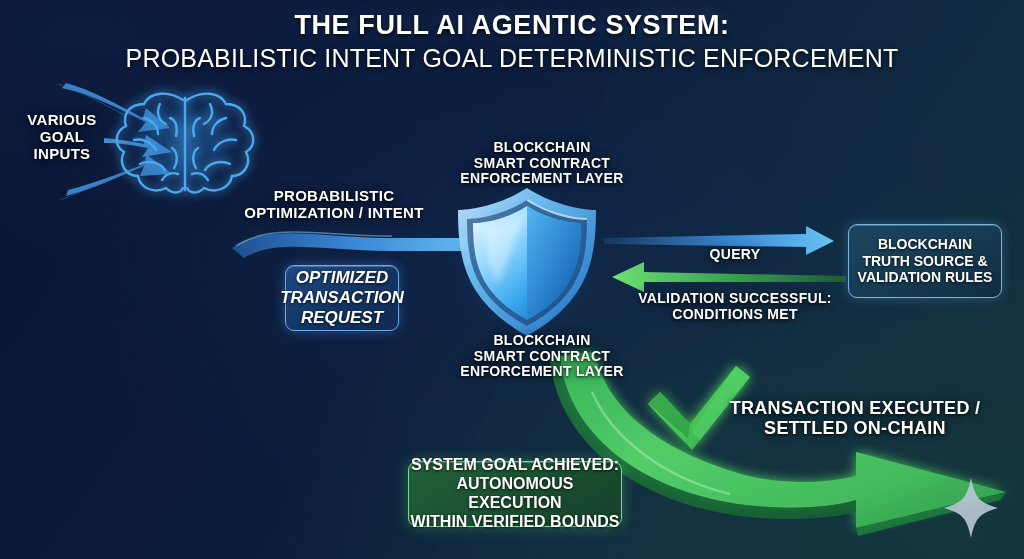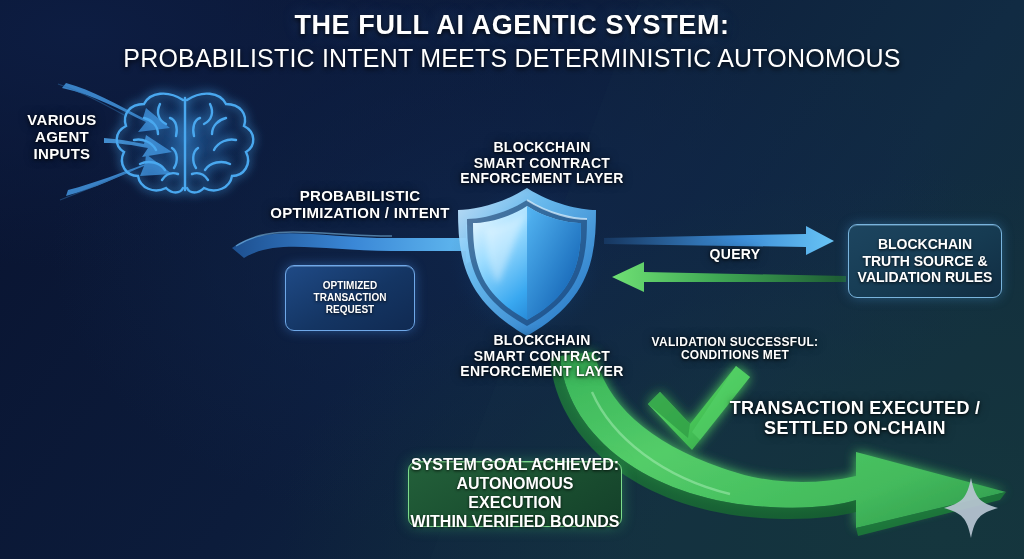--- a/index.html
+++ b/index.html
@@ -27,38 +27,39 @@
   #title1 {
     left:0; right:0; top:10px; font-size:27px; letter-spacing:.6px;
     text-shadow:0 2px 5px rgba(0,0,0,.9), 0 0 16px rgba(120,180,255,.25);
   }
   #title2 {
     left:0; right:0; top:44px; font-size:25px; font-weight:normal; letter-spacing:.2px;
     text-shadow:0 2px 5px rgba(0,0,0,.9);
   }
   #lbl-inputs { left:6px; top:112px; width:112px; font-size:15px; text-align:center; }
   #lbl-agent  { left:140px; top:203px; width:150px; font-size:14px; }
-  #lbl-prob   { left:258px; top:188px; width:204px; font-size:15px; }
+  #lbl-prob   { left:232px; top:188px; width:204px; font-size:15px; }
   #lbl-shield-top { left:430px; top:140px; width:224px; font-size:14px; }
   #lbl-shield-bot { left:430px; top:333px; width:224px; font-size:14px; }
   #lbl-query  { left:660px; top:215px; width:150px; font-size:14px;margin-top:32px; }
-  #lbl-valid  { left:622px; top:291px; width:226px; font-size:12px;margin-top:45px; }
+  #lbl-valid  { left:622px; top:291px; width:226px; font-size:14px; }
   #lbl-tx     { left:726px; top:398px; width:258px; font-size:18px; }
 
   .box {
     position:absolute; display:flex; align-items:center; justify-content:center;
     text-align:center; color:#fff; font-weight:bold; line-height:1.18;
     border-radius:9px; white-space:pre-line;
     text-shadow:0 1px 3px rgba(0,0,0,.8);
   }
   #box-optimized {
-    left:285px; top:265px; width:130px; height:66px; font-size:10px;
+    left:285px; top:265px; width:114px; height:66px; font-size:17px;
     background:linear-gradient(150deg,#1f4a86 0%,#143563 55%,#102a52 100%);
     border:1.5px solid #6fa8e8;
     box-shadow:0 0 12px rgba(70,140,230,.45), inset 0 1px 0 rgba(160,205,255,.35);
+    font-style:italic;
   }
   #box-truth {
     left:848px; top:224px; width:154px; height:74px; font-size:14px;
     background:linear-gradient(150deg,#1d4560 0%,#163b52 55%,#112d42 100%);
     border:1.5px solid #79b4dd;
     box-shadow:0 0 12px rgba(70,150,210,.4), inset 0 1px 0 rgba(160,215,255,.3);
   }
   #box-goal {
     left:408px; top:461px; width:214px; height:66px; font-size:16px;
     background:linear-gradient(150deg,#23603a 0%,#1a4f30 55%,#14402a 100%);
@@ -225,24 +226,24 @@
       <path d="M648,404 L660,392 L690,424 L688,438 Z" fill="#2f9c45" opacity=".75"></path>
       <path d="M736,366 L750,377 L700,440 L692,432 Z" fill="#57d46b" opacity=".55"></path>
     </g>
 
     <g>
       <path d="M971,478 C975,498 980,503 998,508 C980,513 975,518 971,538 C967,518 962,513 944,508 C962,503 967,498 971,478 Z" fill="#b9c6d2" opacity=".92"></path>
     </g>
   </svg>
 
   <div class="lbl" id="title1">THE FULL AI AGENTIC SYSTEM:</div>
-  <div class="lbl" id="title2">PROBABILISTIC INTENT MEETS DETERMINISTIC AUTONOMOUS</div>
+  <div class="lbl" id="title2">PROBABILISTIC INTENT GOAL DETERMINISTIC ENFORCEMENT</div>
 
   <div class="lbl" id="lbl-inputs">VARIOUS
-AGENT
+GOAL
 INPUTS</div>
   <div class="lbl" id="lbl-prob">PROBABILISTIC
 OPTIMIZATION / INTENT</div>
   <div class="lbl" id="lbl-shield-top">BLOCKCHAIN
 SMART CONTRACT
 ENFORCEMENT LAYER</div>
   <div class="lbl" id="lbl-shield-bot">BLOCKCHAIN
 SMART CONTRACT
 ENFORCEMENT LAYER</div>
   <div class="lbl" id="lbl-query">QUERY</div>

